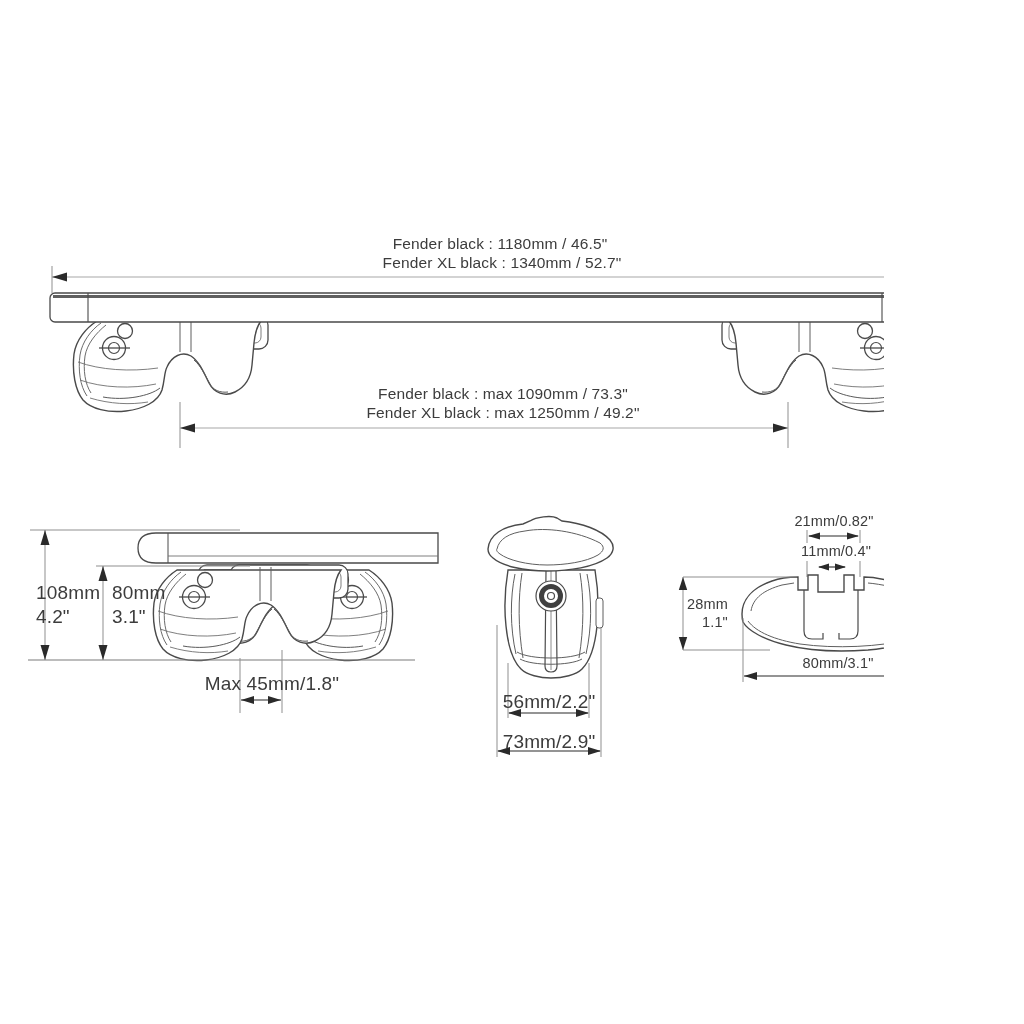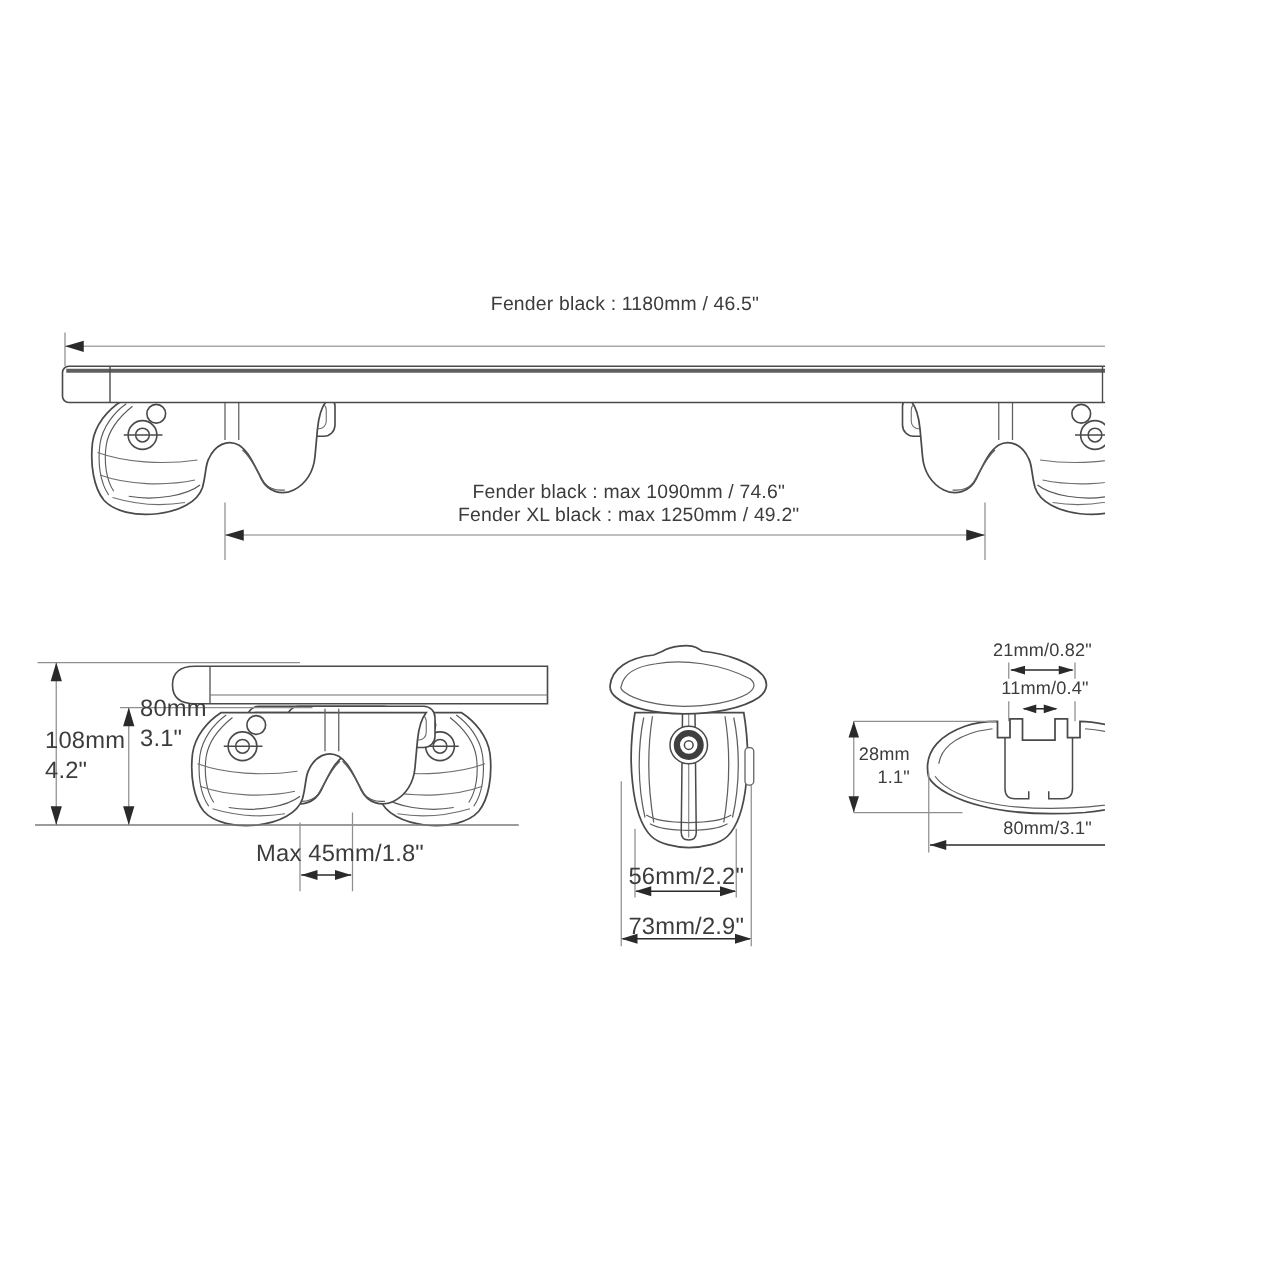--- a/index.html
+++ b/index.html
@@ -174,29 +174,30 @@
       <g>
         <path d="M 743,618 L 743,682 M 955,618 L 955,682" stroke="#8f8f8f" stroke-width="1"></path>
         <path d="M 744,676 L 954,676" stroke="#2a2a2a" stroke-width="1.2"></path>
         <polygon points="744,676 757,672 757,680" fill="#2a2a2a"></polygon>
         <polygon points="954,676 941,672 941,680" fill="#2a2a2a"></polygon>
       </g>
     </g>
   </svg>
 
   <div class="dim big c" style="left:500px;top:234px;">Fender black : 1180mm / 46.5"</div>
-
-  <div class="dim big c" style="left:503px;top:384px;">Fender black : max 1090mm / 74.6"</div>
+  <div class="dim big c" style="left:502px;top:253px;">Fender XL black : 1340mm / 52.7"</div>
+
+  <div class="dim big c" style="left:503px;top:384px;">Fender black : max 1090mm / 73.3"</div>
   <div class="dim big c" style="left:503px;top:403px;text-align:center;">Fender XL black : max 1250mm / 49.2"</div>
 
   <div class="dim" style="left:36px;top:581px;">
     <div>108mm</div>
     <div>4.2"</div>
   </div>
-  <div class="dim" style="left:112px;top:556px;">
+  <div class="dim" style="left:112px;top:581px;">
     <div>80mm</div>
     <div>3.1"</div>
   </div>
   <div class="dim c" style="left:272px;top:672px;">Max 45mm/1.8"</div>
 
   <div class="dim c" style="left:549px;top:690px;">56mm/2.2"</div>
   <div class="dim c" style="left:549px;top:730px;">73mm/2.9"</div>
 
   <div class="dim small c" style="left:834px;top:513px;">21mm/0.82"</div>
   <div class="dim small c bgw" style="left:836px;top:543px;">11mm/0.4"</div>

